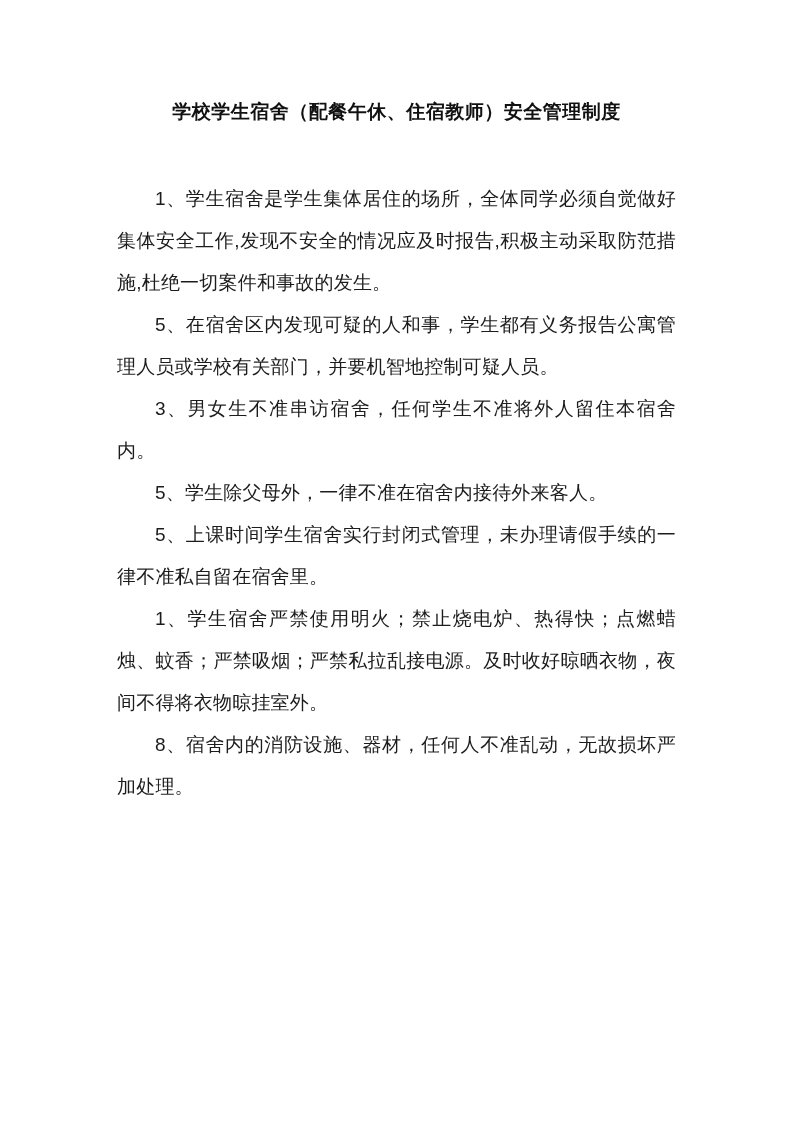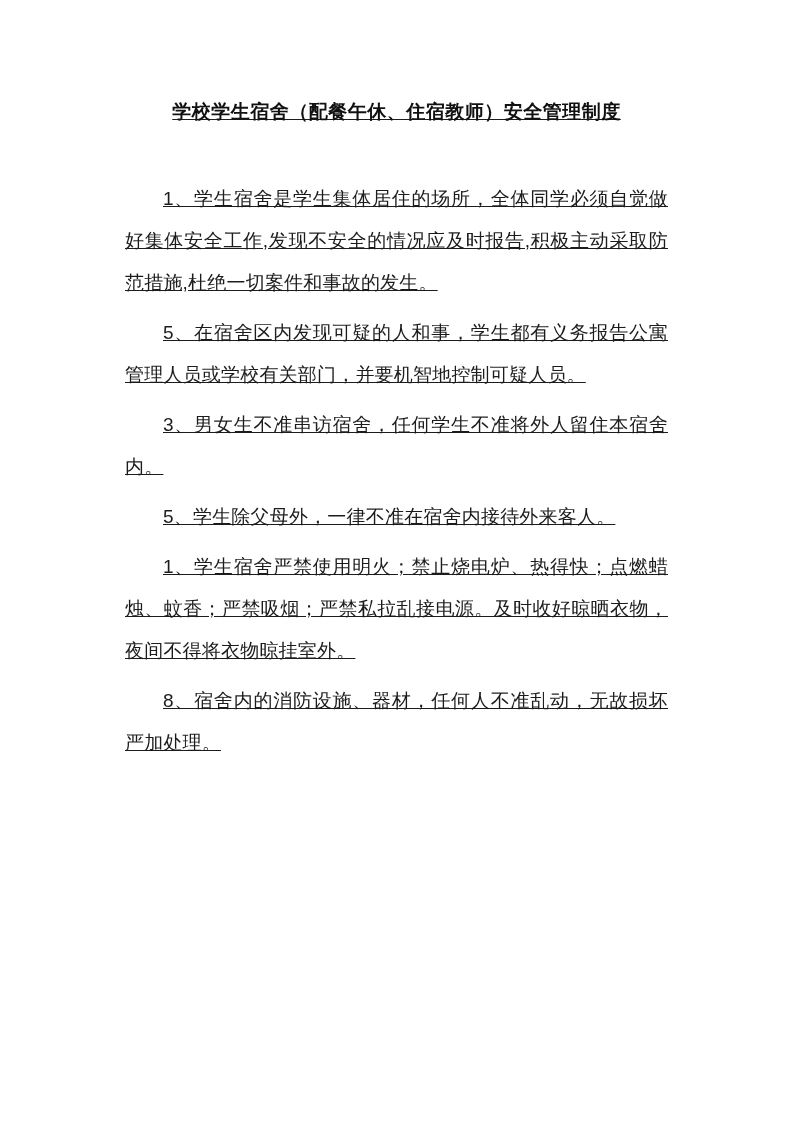--- a/index.html
+++ b/index.html
@@ -13,49 +13,49 @@
     overflow: hidden;
     font-family: "Liberation Sans", "DejaVu Sans", sans-serif;
     color: #1c1c1c;
   }
   .page {
     box-sizing: border-box;
     width: 793px;
     height: 1122px;
     padding: 98px 117px 12px 117px;
     background: #ffffff;
-    text-decoration: underline;
   }
   .doc-title {
     margin: 0 0 52px 0;
     font-size: 19px;
     line-height: 28px;
     font-weight: 700;
     text-align: center;
     letter-spacing: 0.5px;
     color: #111111;
   }
   .doc-body p {
-    margin: 8px;
+    margin: 0;
     font-size: 19px;
     line-height: 42px;
     text-align: justify;
     text-justify: inter-ideograph;
     text-indent: 2em;
     letter-spacing: 0.2px;
     color: #1c1c1c;
   }
 </style>
 </head>
 <body>
 
 <div class="page">
   <h1 class="doc-title">学校学生宿舍（配餐午休、住宿教师）安全管理制度</h1>
 
   <div class="doc-body">
     <p>1、学生宿舍是学生集体居住的场所，全体同学必须自觉做好集体安全工作,发现不安全的情况应及时报告,积极主动采取防范措施,杜绝一切案件和事故的发生。</p>
     <p>5、在宿舍区内发现可疑的人和事，学生都有义务报告公寓管理人员或学校有关部门，并要机智地控制可疑人员。</p>
     <p>3、男女生不准串访宿舍，任何学生不准将外人留住本宿舍内。</p>
     <p>5、学生除父母外，一律不准在宿舍内接待外来客人。</p>
+    <p>5、上课时间学生宿舍实行封闭式管理，未办理请假手续的一律不准私自留在宿舍里。</p>
     <p>1、学生宿舍严禁使用明火；禁止烧电炉、热得快；点燃蜡烛、蚊香；严禁吸烟；严禁私拉乱接电源。及时收好晾晒衣物，夜间不得将衣物晾挂室外。</p>
     <p>8、宿舍内的消防设施、器材，任何人不准乱动，无故损坏严加处理。</p>
   </div>
 </div>
 
 </body></html>

